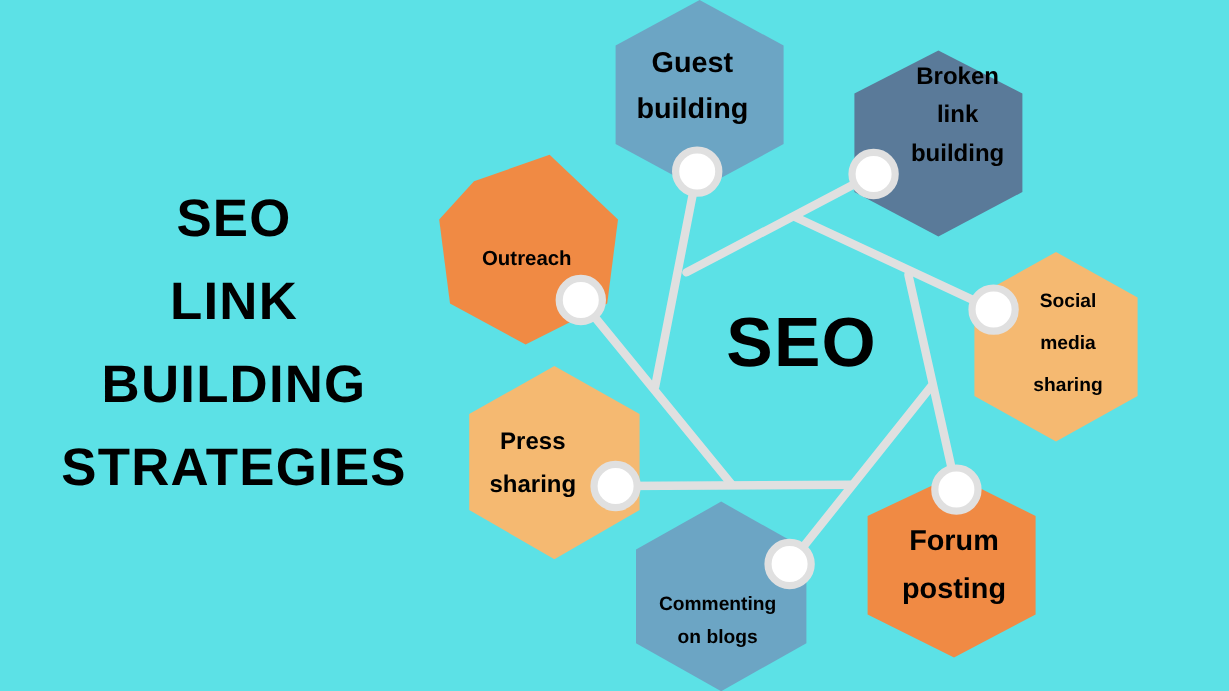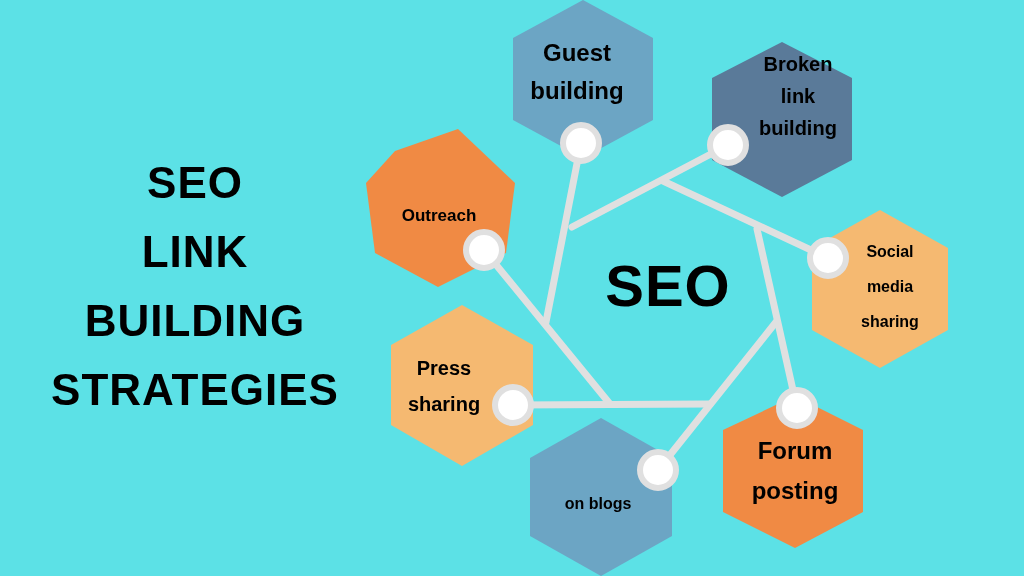--- a/index.html
+++ b/index.html
@@ -128,20 +128,21 @@
     <span>media</span>
     <span>sharing</span>
   </div>
 
   <div class="hex-label" style="left:730px; top:431px; width:130px; font-size:24px; line-height:40px;">
     <span>Forum</span>
     <span>posting</span>
   </div>
 
   <div class="hex-label" style="left:530px; top:490px; width:136px; font-size:16px; line-height:28px;">
+    <span>Commenting</span>
     <span>on blogs</span>
   </div>
 
   <div class="hex-label" style="left:385px; top:350px; width:118px; font-size:20px; line-height:36px;">
     <span>Press</span>
     <span>sharing</span>
   </div>
 
   <div class="hex-label" style="left:372px; top:202px; width:134px; font-size:17px; line-height:28px;">
     <span>Outreach</span>

